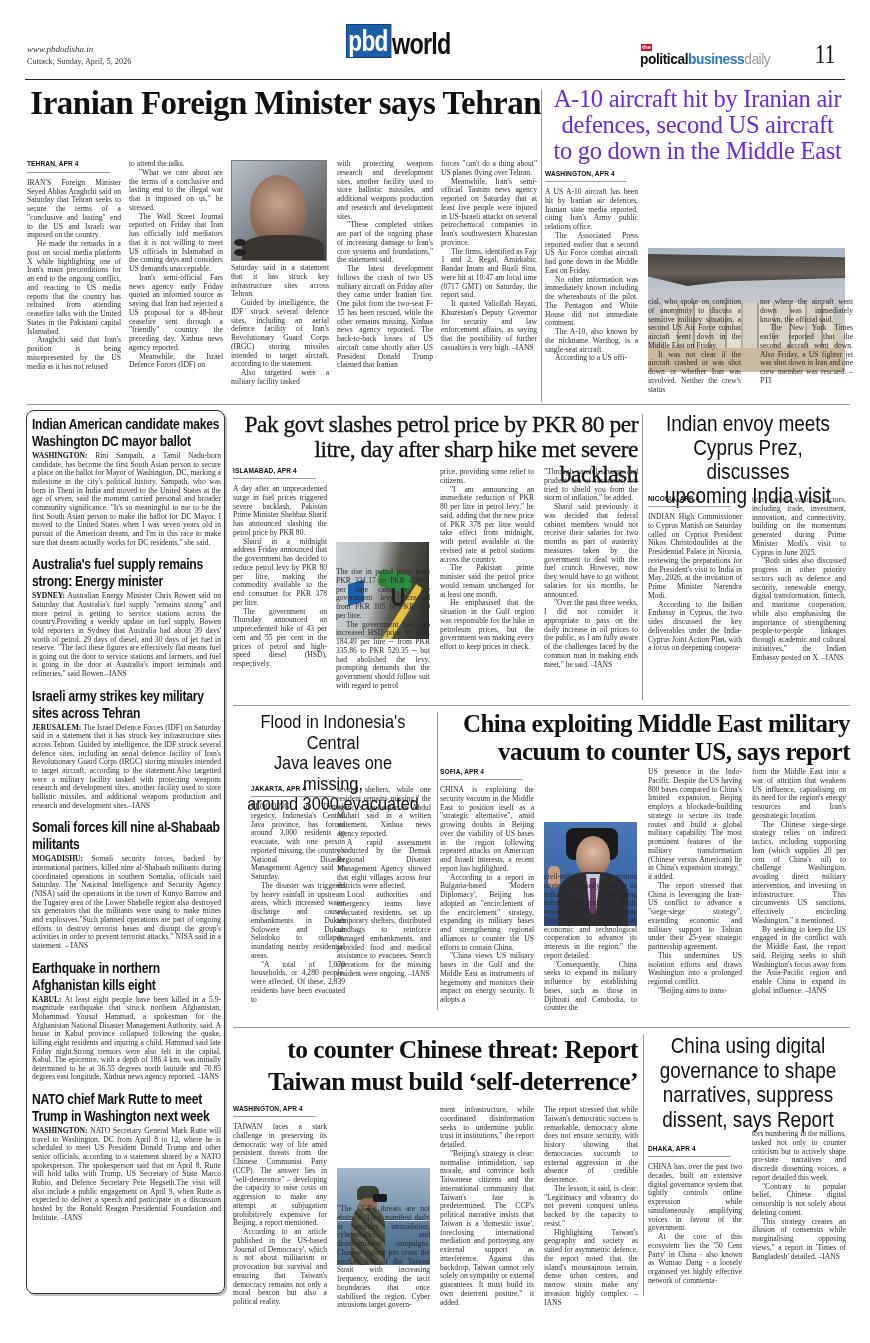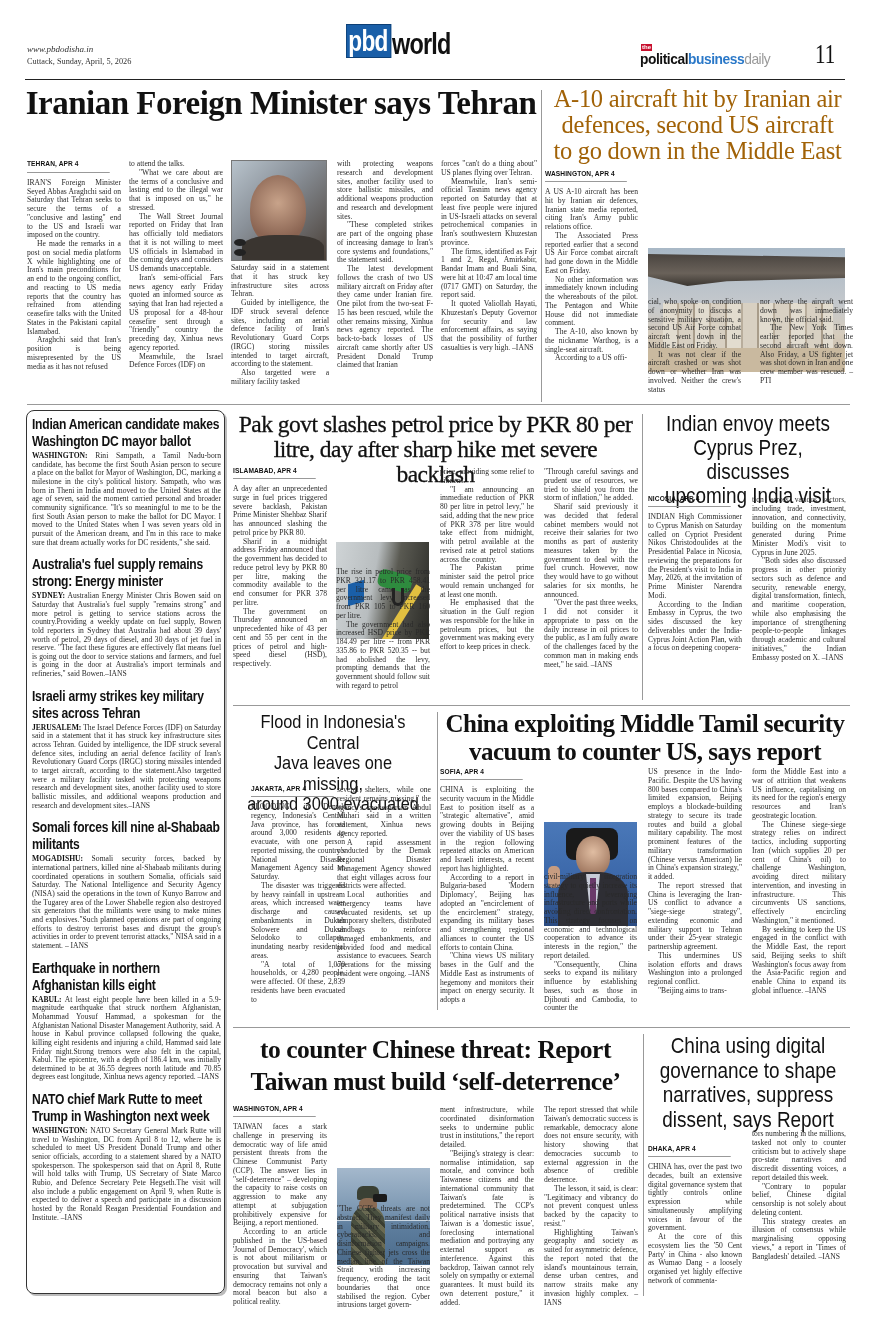--- a/index.html
+++ b/index.html
@@ -5,22 +5,22 @@
 *{box-sizing:border-box;margin:0;padding:0}
 html,body{width:870px;height:1343px;background:#fff;overflow:hidden}
 body{position:relative;font-family:"Liberation Serif",serif;color:#222}
 .abs{position:absolute}
 .body-text{font-family:"Liberation Serif",serif;font-size:7.6px;line-height:8.75px;text-align:justify;hyphens:auto;color:#2a2a2a}
 .body-text p{text-indent:10px}
 .body-text p.first{text-indent:0}
 .dateline{font-family:"Liberation Sans",sans-serif;font-weight:bold;font-size:7.5px;letter-spacing:0.1px;border-bottom:1px solid #999;padding-bottom:3px;margin-bottom:6px;color:#111;transform:scaleX(0.88);transform-origin:left}
 .cols{display:flex;gap:8px}
 .col{flex:1;min-width:0}
-.h-serif{font-family:"Liberation Serif",serif;font-weight:bold;color:#111;text-align:center;letter-spacing:-0.5px}
-.h-serif-light{font-family:"Liberation Serif",serif;font-weight:normal;color:#a16207;text-align:center;letter-spacing:-0.3px}
+.h-serif{font-family:"Liberation Serif",serif;font-weight:bold;color:#111;text-align:right;letter-spacing:-0.5px}
+.h-serif-light{font-family:"Liberation Serif",serif;font-weight:normal;color:#6d28d9;text-align:center;letter-spacing:-0.3px}
 .h-sans{font-family:"Liberation Sans",sans-serif;font-weight:normal;color:#111;text-align:center;transform:scaleX(0.86);transform-origin:center}
 .h-brief{font-family:"Liberation Sans",sans-serif;font-weight:bold;font-size:15.5px;line-height:17px;color:#111;transform:scaleX(0.78);transform-origin:left;width:128%;letter-spacing:-0.3px}
 .brief-body{font-family:"Liberation Serif",serif;font-size:7.6px;line-height:8.65px;text-align:justify;color:#2a2a2a;margin:3px 0 8px}
 .brief-body b{font-weight:bold;color:#111}
 .photo{position:relative;overflow:hidden}
 .vrule{position:absolute;width:1px;background:#999}
 .hrule{position:absolute;height:1px;background:#777}
 </style>
 </head>
 <body>
@@ -229,21 +229,21 @@
   <div class="abs body-text" style="left:104px;top:74px;width:94px">
       <p class="first">several shelters, while one resident remains missing," the agency's spokesperson Abdul Muhari said in a written statement, Xinhua news agency reported.</p>
       <p>A rapid assessment conducted by the Demak Regional Disaster Management Agency showed that eight villages across four districts were affected.</p>
       <p>Local authorities and emergency teams have evacuated residents, set up temporary shelters, distributed sandbags to reinforce damaged embankments, and provided food and medical assistance to evacuees. Search operations for the missing resident were ongoing. –IANS</p>
     </div>
 </div>
 <div class="vrule" style="left:437px;top:712px;height:298px"></div>
 
 <div class="abs" style="left:440px;top:710px;width:410px;height:300px">
   <div class="h-serif" style="font-size:25px;line-height:28px;width:410px">
-    <div>China exploiting Middle Tamil security</div>
+    <div>China exploiting Middle East military</div>
     <div>vacuum to counter US, says report</div>
   </div>
   <div class="abs" style="left:0;top:57px;width:94px">
     <div class="dateline">SOFIA, APR 4</div>
     <div class="body-text">
         <p class="first">CHINA is exploiting the security vacuum in the Middle East to position itself as a "strategic alternative", amid growing doubts in Beijing over the viability of US bases in the region following repeated attacks on American and Israeli interests, a recent report has highlighted.</p>
         <p>According to a report in Bulgaria-based 'Modern Diplomacy', Beijing has adopted an "encirclement of the encirclement" strategy, expanding its military bases and strengthening regional alliances to counter the US efforts to contain China.</p>
         <p>"China views US military bases in the Gulf and the Middle East as instruments of hegemony and monitors their impact on energy security. It adopts a</p>
       </div>
   </div>

